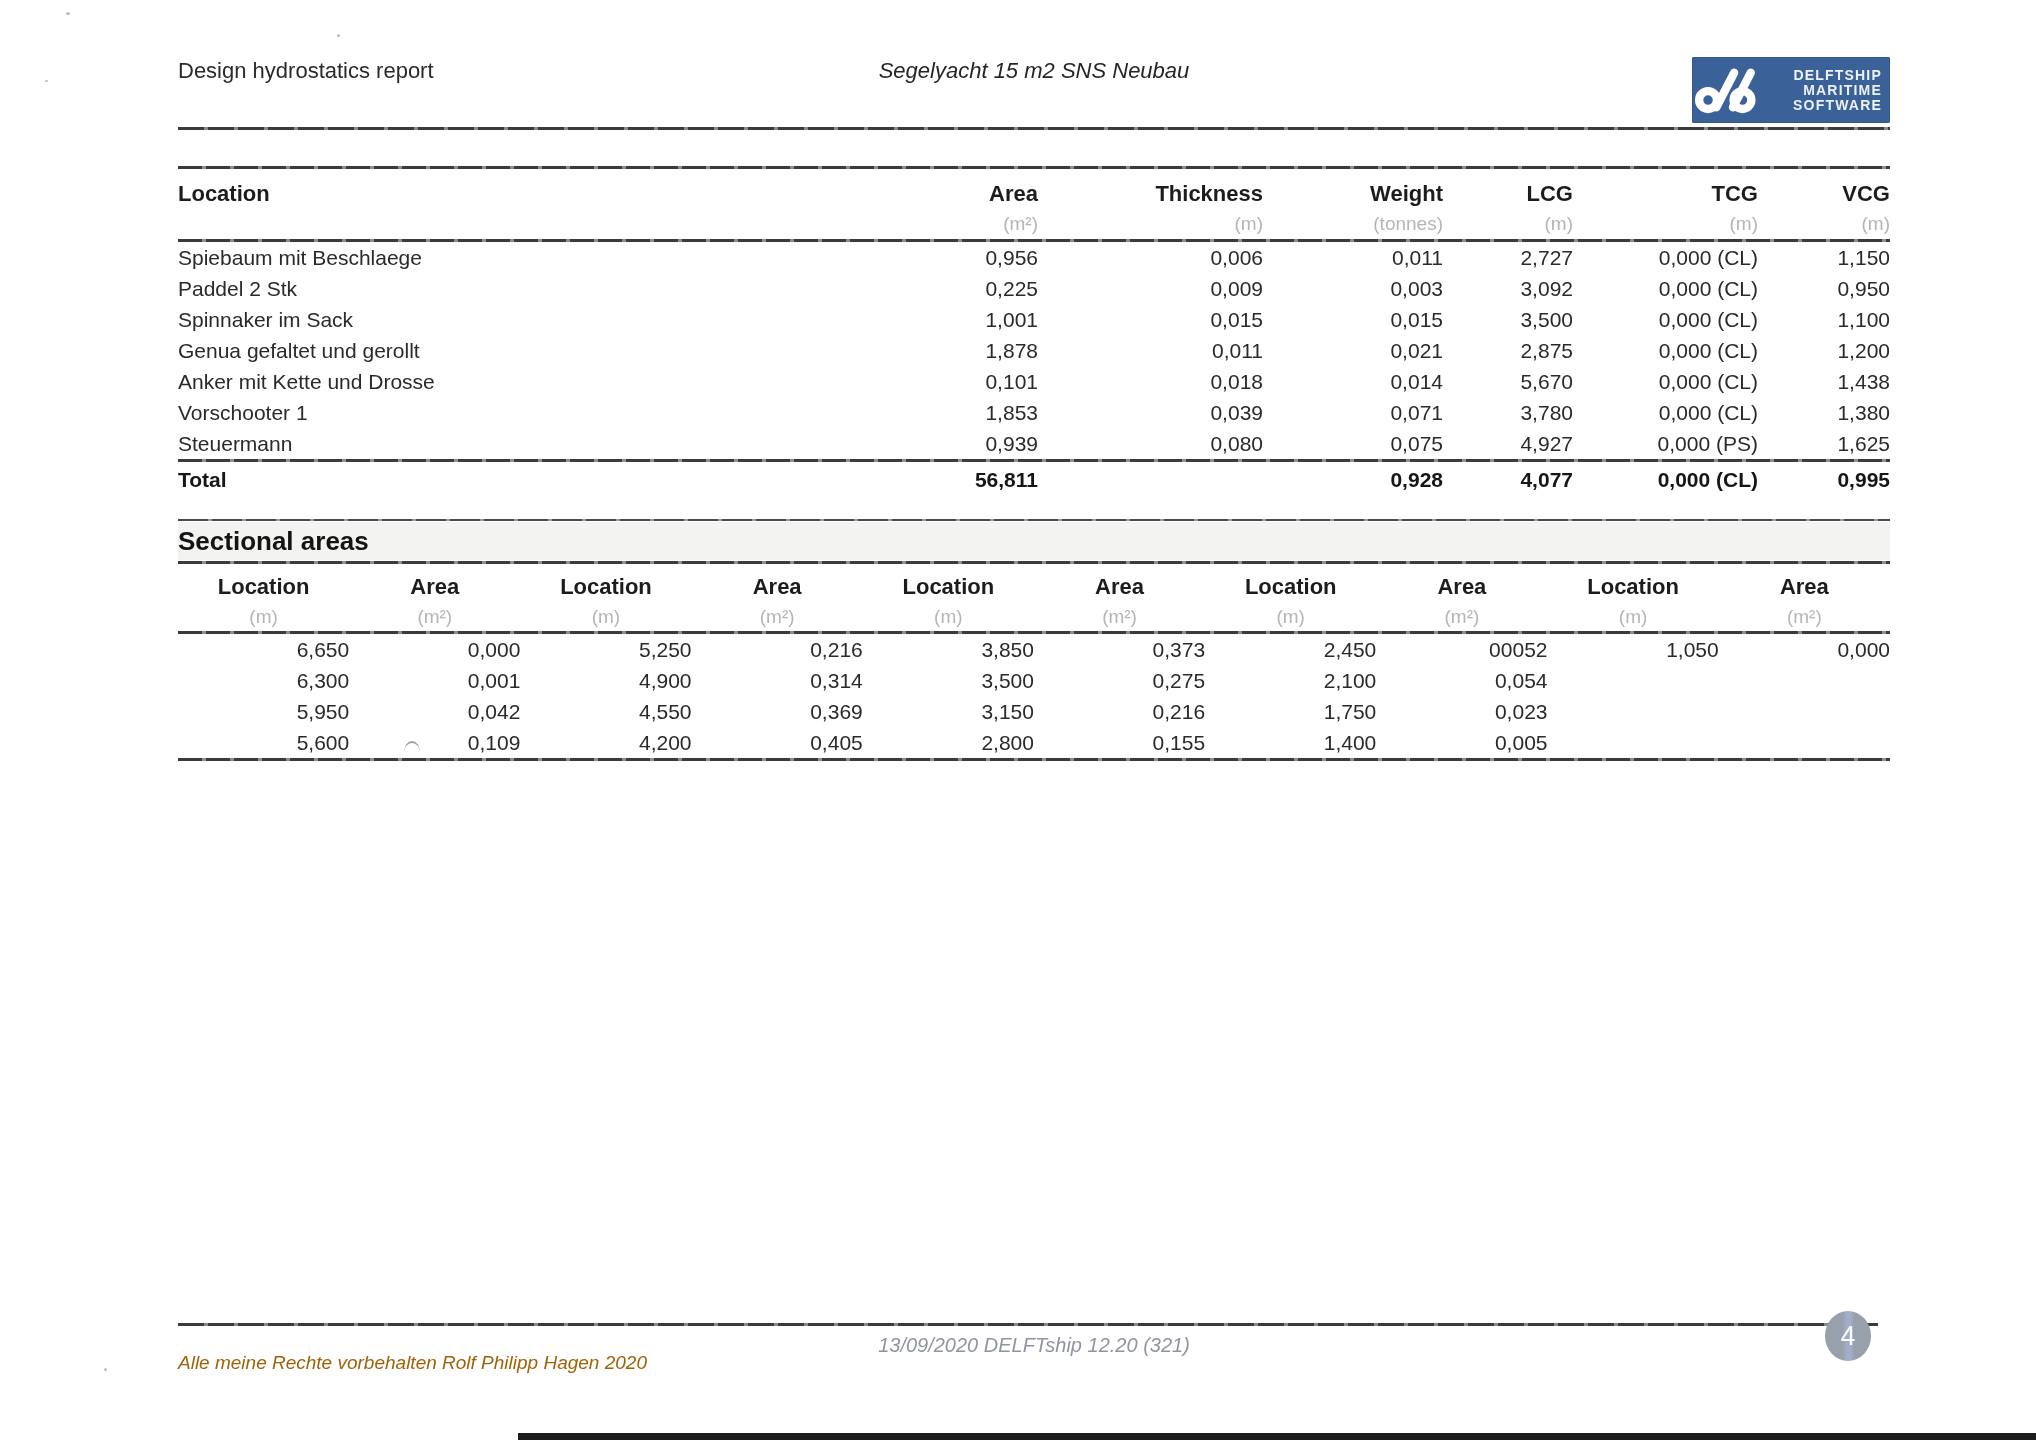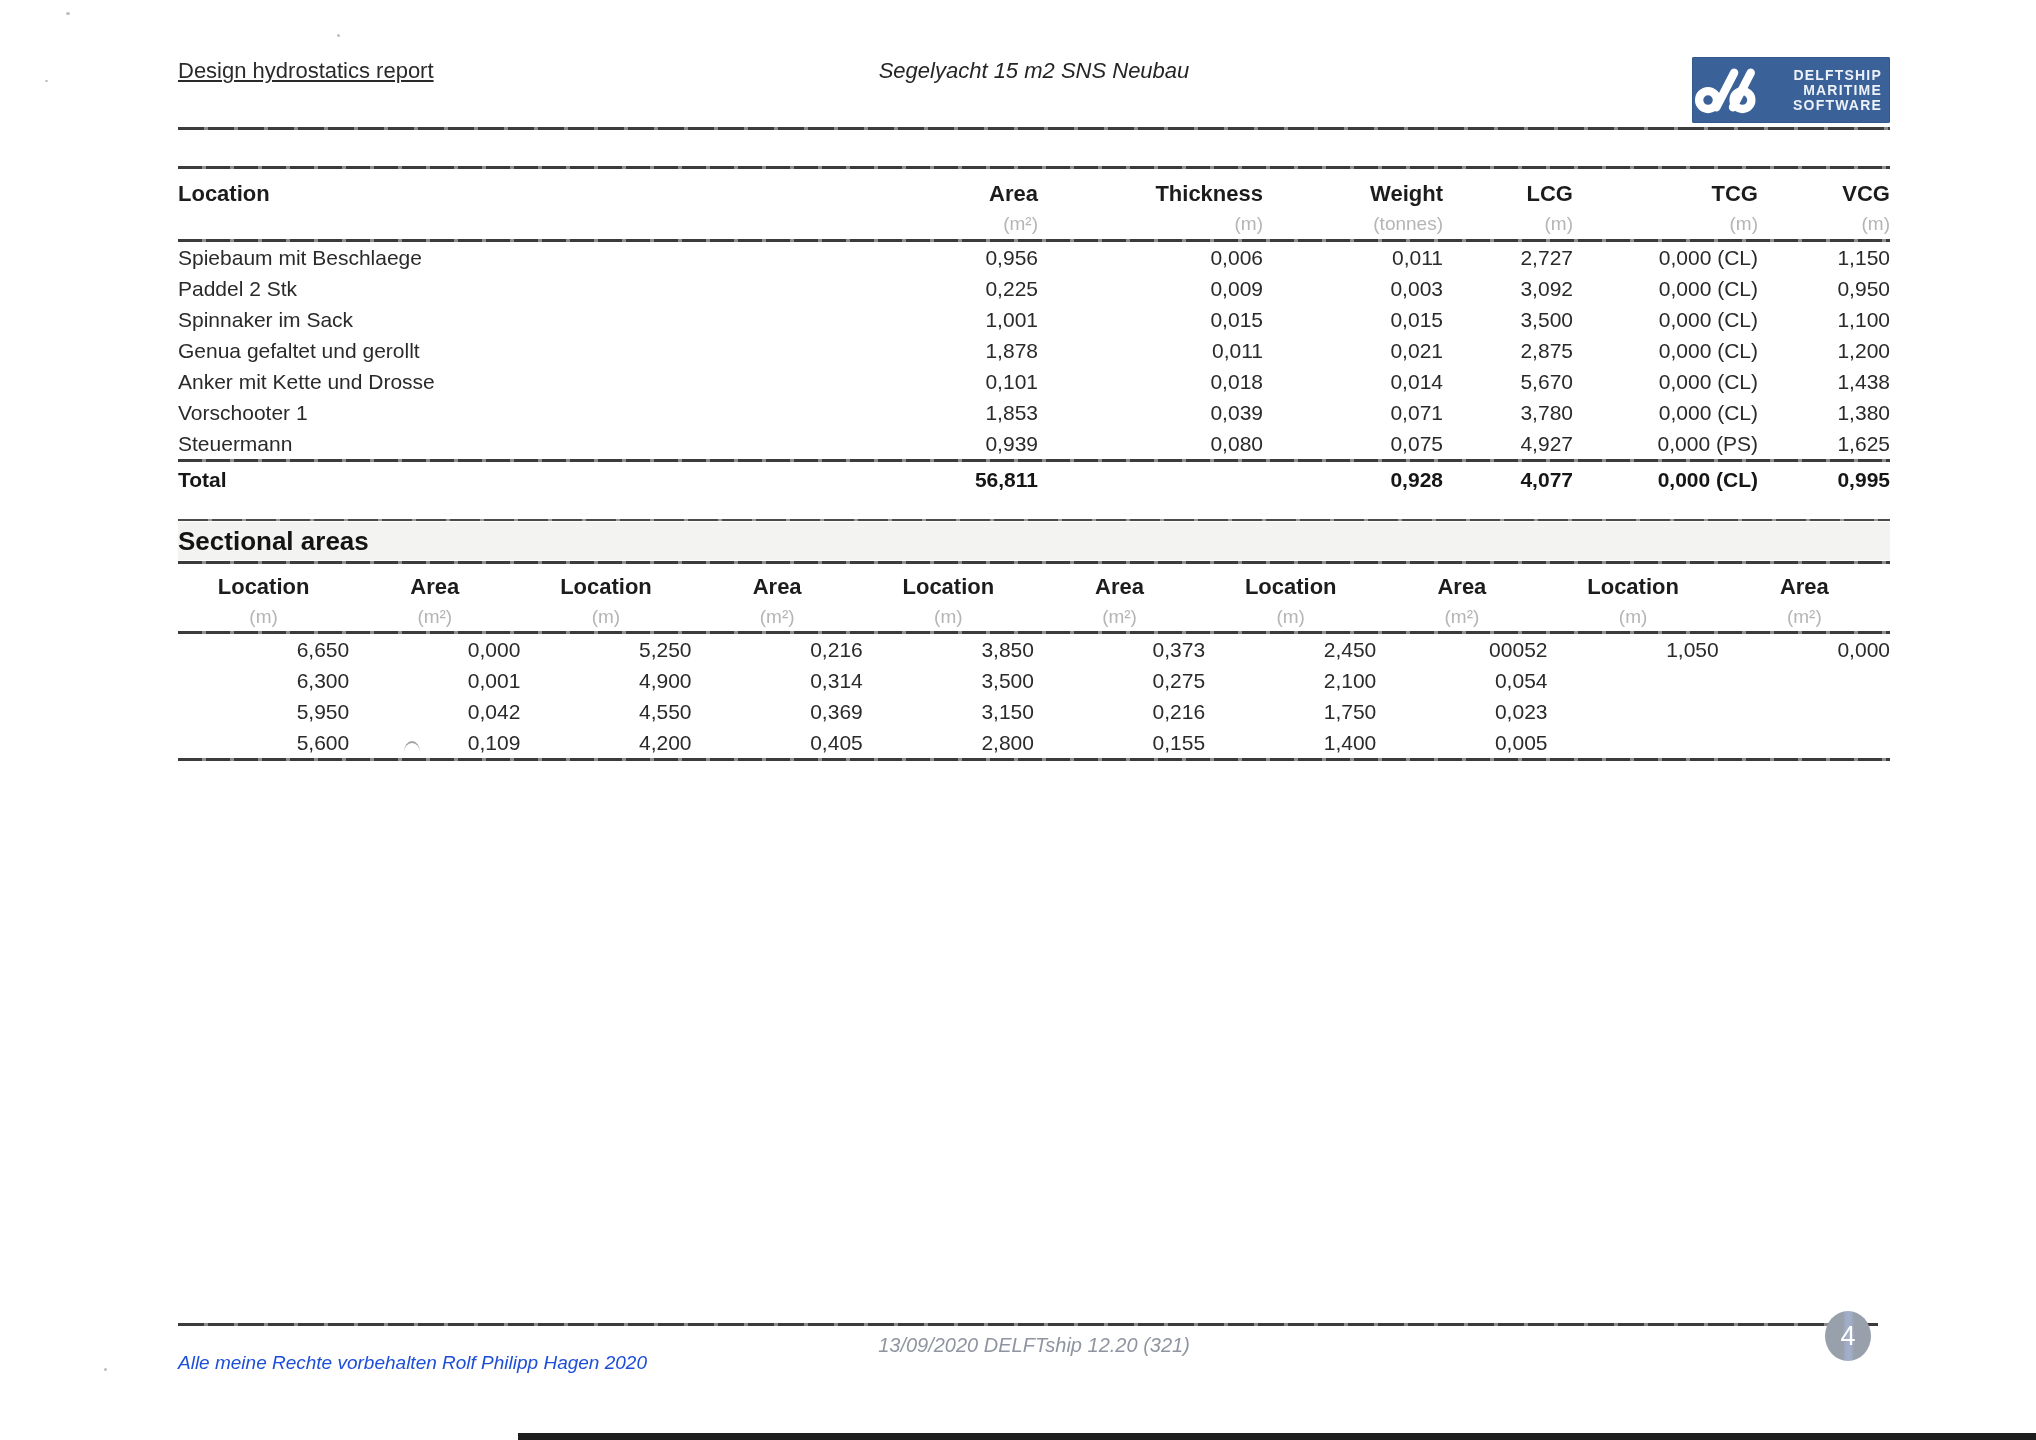--- a/index.html
+++ b/index.html
@@ -1,20 +1,20 @@
 <!DOCTYPE html>
 <html><head>
 <meta charset="utf-8">
 <style>
   html,body{margin:0;padding:0;background:#e9e9e9;}
   .page{position:relative;width:2036px;height:1440px;background:#ffffff;overflow:hidden;
         font-family:"Liberation Sans",sans-serif;color:#2a2a2a;}
 
   
-  .hdr-left{position:absolute;left:178px;top:58px;font-size:22px;color:#2a2a2a;text-decoration:underline;}
+  .hdr-left{position:absolute;left:178px;top:58px;font-size:22px;color:#2a2a2a;}
   .hdr-center{position:absolute;left:178px;top:58px;width:1712px;text-align:center;font-size:22px;color:#252525;font-style:italic;}
   .hdr-rule{position:absolute;left:178px;top:127px;width:1712px;height:3px;
             background:repeating-linear-gradient(90deg,#3b3b3b 0 26px,#8a8a8a 26px 30px);}
 
   
   .logo{position:absolute;left:1692px;top:57px;width:198px;height:66px;background:#3b6298;
         border-radius:2px;display:flex;align-items:center;justify-content:space-between;
         padding:0 8px 0 0;box-sizing:border-box;box-shadow:0 0 0 1px #33588c inset;}
   .logo-mono{width:76px;height:54px;flex:0 0 auto;}
   .logo-text{color:#edf1f8;font-weight:700;font-size:14px;line-height:15px;text-align:right;
@@ -43,21 +43,21 @@
   .sec-band{position:absolute;left:178px;top:522px;width:1712px;height:38px;background:#f3f3f1;
             text-align:left;font-size:26px;font-weight:700;color:#141414;line-height:38px;}
   .stable{position:absolute;left:178px;top:561px;width:1712px;font-size:21px;}
   .stable th{font-size:22px;font-weight:700;color:#1c1c1c;height:36px;vertical-align:bottom;padding-bottom:2px;text-align:center;}
   .stable .unit-row td{height:29px;color:#b5b5b5;font-size:19px;text-align:center;}
   .stable .d td{height:31px;text-align:right;}
 
   
   .ftr-rule{position:absolute;left:178px;top:1323px;width:1700px;height:3px;
             background:repeating-linear-gradient(90deg,#3b3b3b 0 26px,#8a8a8a 26px 30px);}
-  .ftr-left{position:absolute;left:178px;top:1352px;font-size:19px;font-style:italic;color:#1d4ed8;}
+  .ftr-left{position:absolute;left:178px;top:1352px;font-size:19px;font-style:italic;color:#a16207;}
   .ftr-center{position:absolute;left:178px;top:1334px;width:1712px;text-align:center;
               font-size:20px;font-style:italic;color:#8f95a0;}
   .page-badge{position:absolute;left:1825px;top:1311px;width:46px;height:50px;border-radius:50%;
               background:linear-gradient(90deg,rgba(255,255,255,0) 38%,rgba(170,185,225,0.55) 47%,rgba(170,185,225,0.55) 56%,rgba(255,255,255,0) 64%),#98a0ac;
               color:#ffffff;font-size:27px;display:flex;align-items:center;justify-content:center;}
 
   
   .strip-bottom{position:absolute;left:518px;bottom:0;width:1518px;height:7px;background:#1d1d1d;}
   .speck{position:absolute;background:#9a9a9a;border-radius:50%;opacity:.65;}
   .curve-mark{position:absolute;left:404px;top:741px;width:16px;height:9px;border-top:2px solid #8a8a8a;

